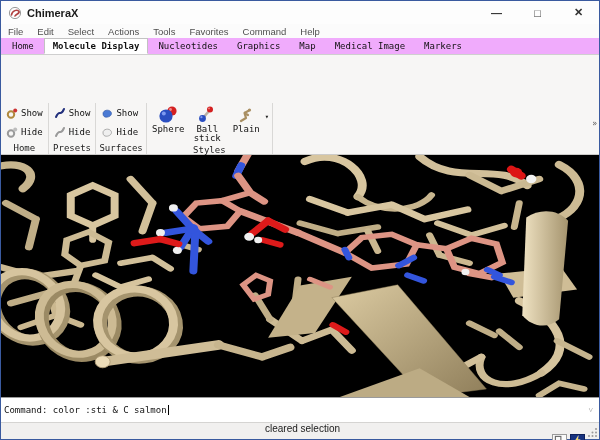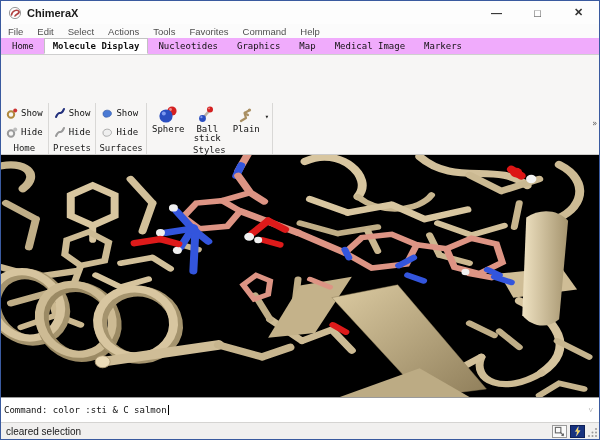--- a/index.html
+++ b/index.html
@@ -341,21 +341,21 @@
         <circle cx="466" cy="146" r="4" fill="#f0f0f0" stroke="none"></circle>
       </g>
     </svg>
   </div>
 
   <div class="cmdline">
     <span>Command:</span>&nbsp;<span>color :sti &amp; C salmon</span><span class="cmd-caret"></span>
     <span class="cmd-chevron">˅</span>
   </div>
 
-  <div class="statusbar" style="position:relative;">
+  <div class="statusbar" style="position:relative;flex-direction:column;">
     <span>cleared selection</span>
     <div class="status-icons">
       <span class="st-icon plain">
         <svg width="11" height="11" viewBox="0 0 12 12">
           <rect x="1.5" y="1.5" width="6" height="6" fill="none" stroke="#666" stroke-width="1.2"></rect>
           <path d="M6.5,6.5 L10.5,10.5 M10.5,10.5 L8,10 M10.5,10.5 L10,8" stroke="#666" stroke-width="1.2" fill="none"></path>
         </svg>
       </span>
       <span class="st-icon bolt">
         <svg width="9" height="11" viewBox="0 0 10 12">

